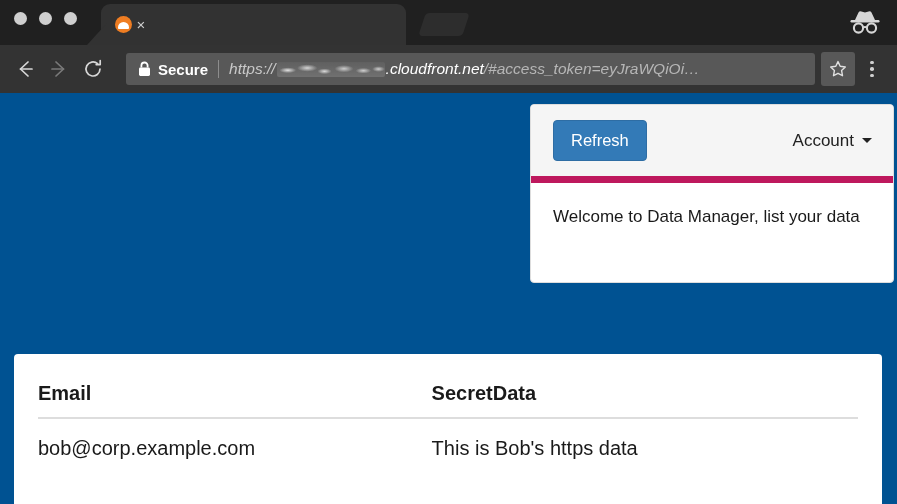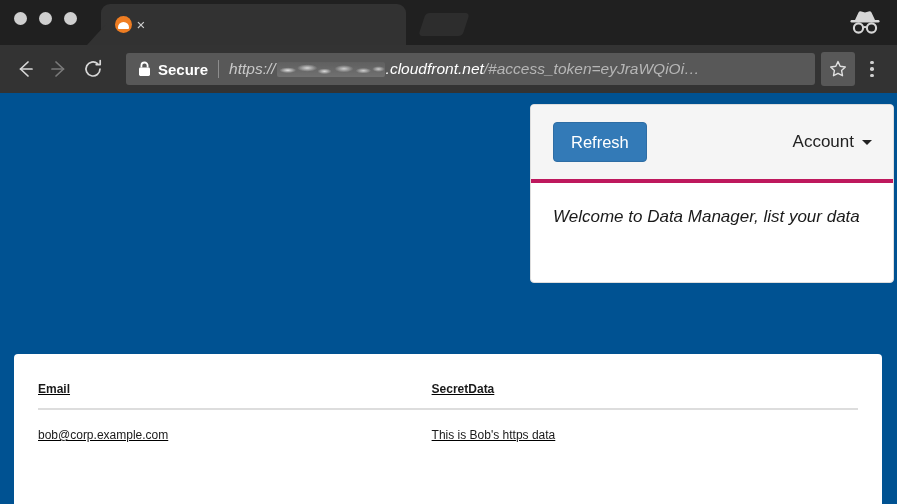--- a/index.html
+++ b/index.html
@@ -238,21 +238,21 @@
     position: absolute;
     left: 530px; top: 11px;
     width: 364px;
     background: #ffffff;
     border: 1px solid #dddddd;
     border-radius: 4px;
     overflow: hidden;
   }
   .panel-header {
     background: #f5f5f5;
-    border-bottom: 4px solid #be185d;
+    border-bottom: 7px solid #be185d;
     height: 78px;
     display: flex;
     align-items: center;
     justify-content: space-between;
     padding: 0 21px 0 22px;
   }
   .btn-primary {
     background: #337ab7;
     border: 1px solid #2e6da4;
     border-radius: 4px;
@@ -272,42 +272,40 @@
   .caret {
     width: 0; height: 0;
     border-left: 5px solid transparent;
     border-right: 5px solid transparent;
     border-top: 5px solid #222222;
     display: inline-block;
   }
   .panel-body {
     padding: 22px 22px 30px 22px;
     min-height: 99px;
-    font-style: italic;
   }
   .panel-body p {
     font-size: 17px;
     color: #1a1a1a;
     line-height: 1.45;
   }
 
   .table-card {
     position: absolute;
     left: 14px; top: 261px;
     width: 868px;
     height: 150px;
     background: #ffffff;
     border-radius: 4px 4px 0 0;
     padding: 18px 24px 0 24px;
   }
   table {
     width: 100%;
     border-collapse: collapse;
-    font-size: 12px;
-    text-decoration: underline;
+    font-size: 20px;
   }
   th {
     text-align: left;
     font-weight: bold;
     color: #1a1a1a;
     padding: 10px 0 12px 0;
     border-bottom: 2px solid #dddddd;
   }
   td {
     text-align: left;

